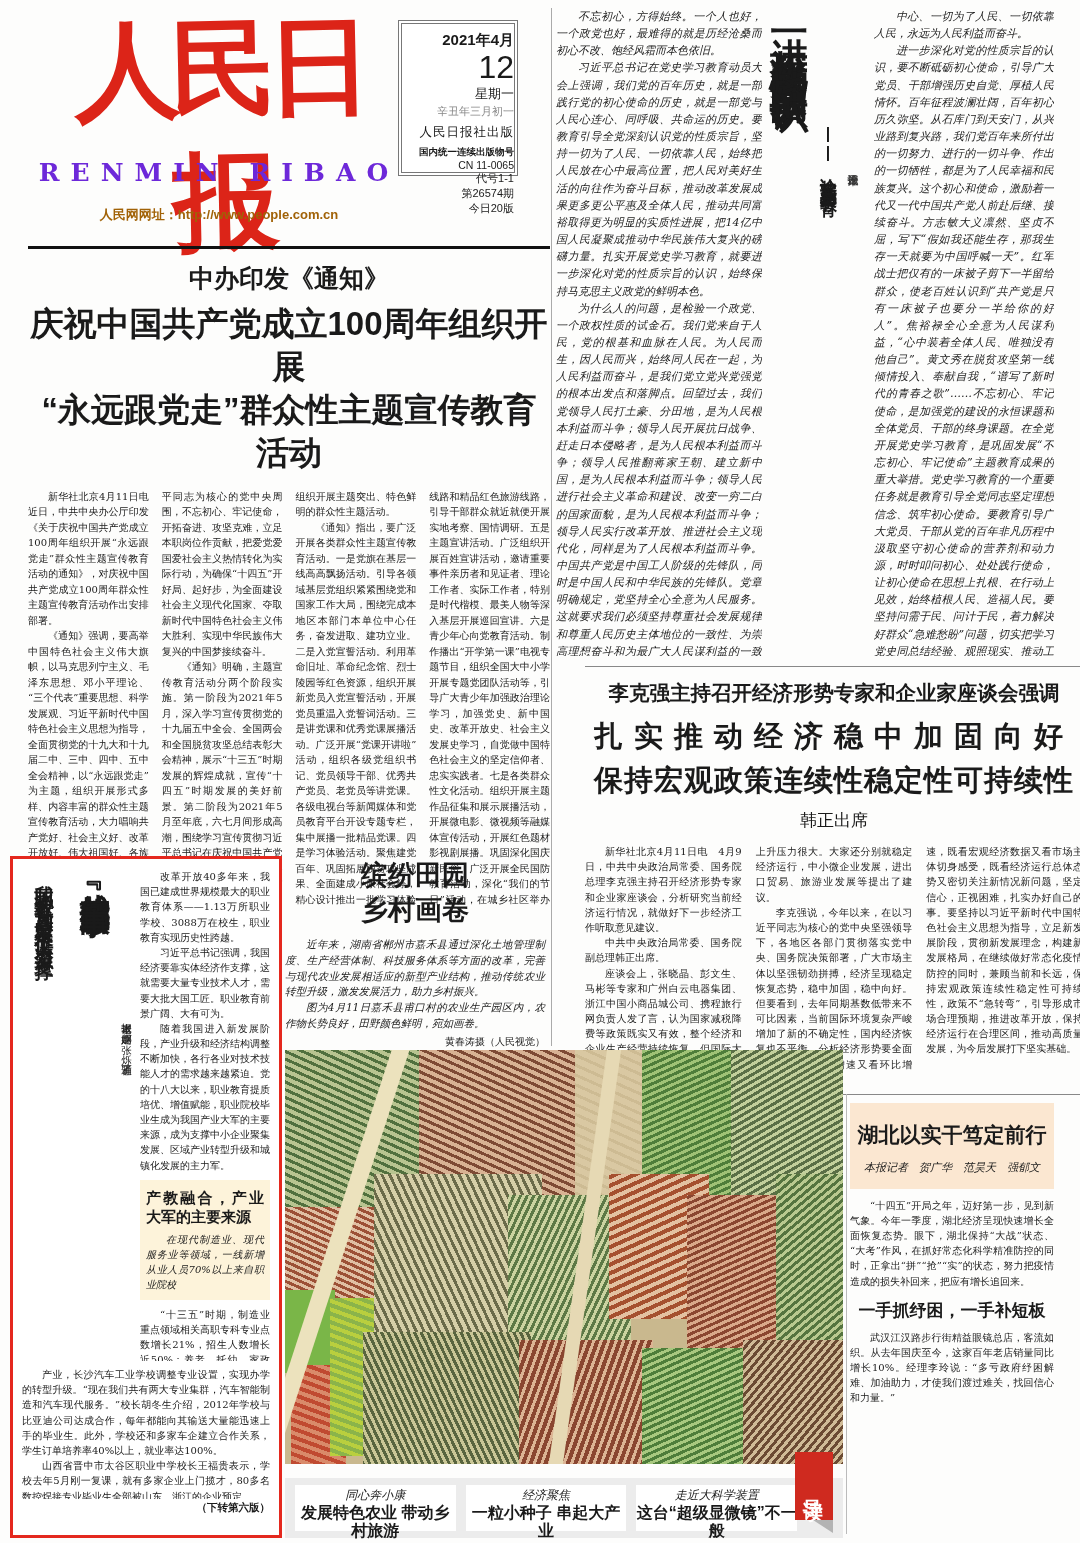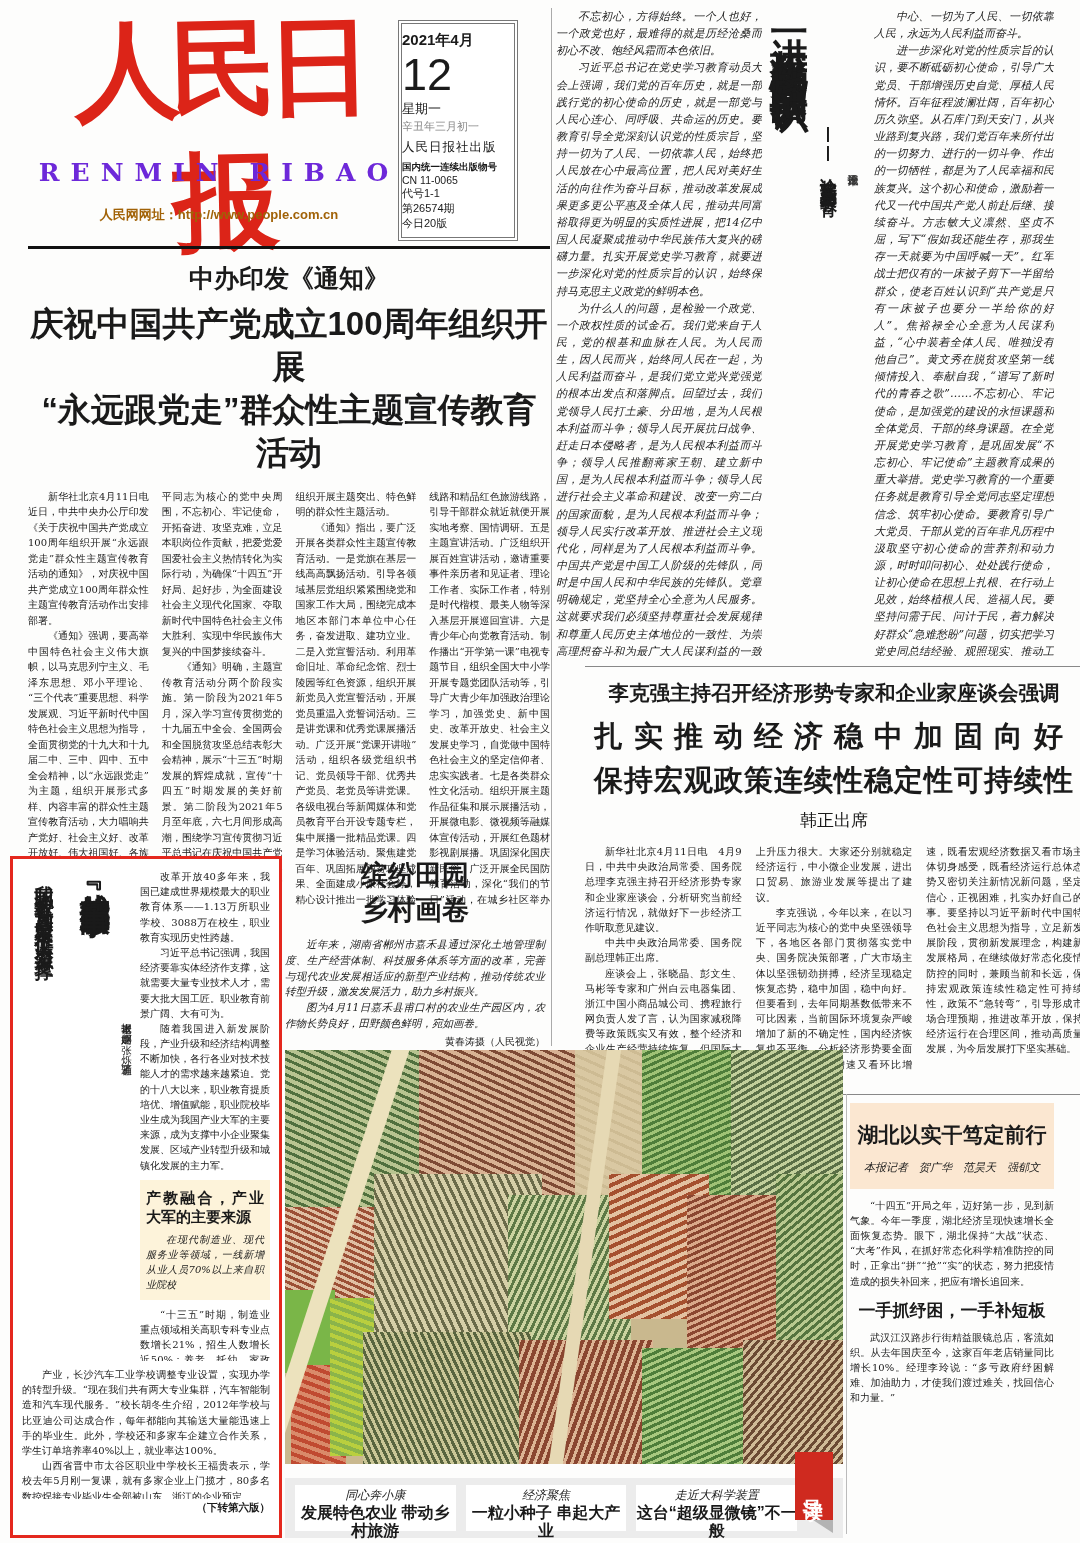--- a/index.html
+++ b/index.html
@@ -13,24 +13,24 @@
   .vert { writing-mode:vertical-rl; }
 
   
   .masthead-title { position:absolute; left:30px; top:2px; width:378px; height:152px;
     font-weight:bold; font-size:106px; line-height:1.25; letter-spacing:-10px; color:#dc2418;
     text-align:center; transform:rotate(-1.2deg); }
   .masthead-en { position:absolute; left:30px; top:158px; width:378px; text-align:center;
     color:#6d28d9; font-weight:bold; font-size:25px; letter-spacing:11px; }
   .masthead-url { position:absolute; left:30px; top:206px; width:378px; text-align:center;
     font-size:13px; font-weight:bold; color:#a16207; }
-  .datebox { position:absolute; left:398px; top:20px; width:120px; height:221px;
-    border:4px double #777; background:#fff; text-align:left; padding-top:7px; }
+  .datebox { position:absolute; left:398px; top:20px; width:120px; height:156px;
+    border:4px double #777; background:#fff; text-align:right; padding-top:7px; }
   .db-ym { font-size:15px; font-weight:bold; }
-  .db-day { font-size:45px; line-height:1.1; }
+  .db-day { font-size:32px; line-height:1.1; }
   .db-week { font-size:13px; }
   .db-lunar { font-size:11px; color:#888; margin-top:1px; }
   .db-pub { font-size:12.5px; letter-spacing:1px; margin-top:5px; }
   .db-serial { font-size:9.5px; font-weight:bold; margin-top:5px; }
   .db-cn { font-size:10.5px; }
   .db-code,.db-issue,.db-pages { font-size:11px; }
   .header-rule { position:absolute; left:28px; top:246px; width:522px; height:3px; background:#111; }
 
   
   .main-article { position:absolute; left:28px; top:254px; width:522px; height:600px; }

